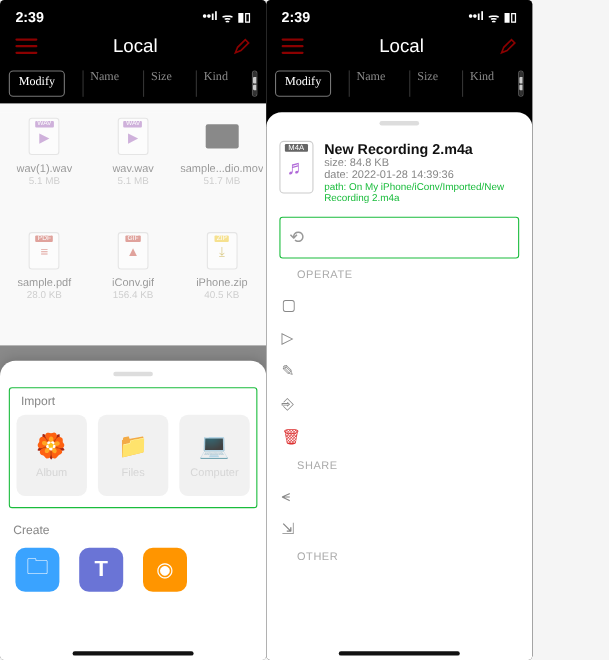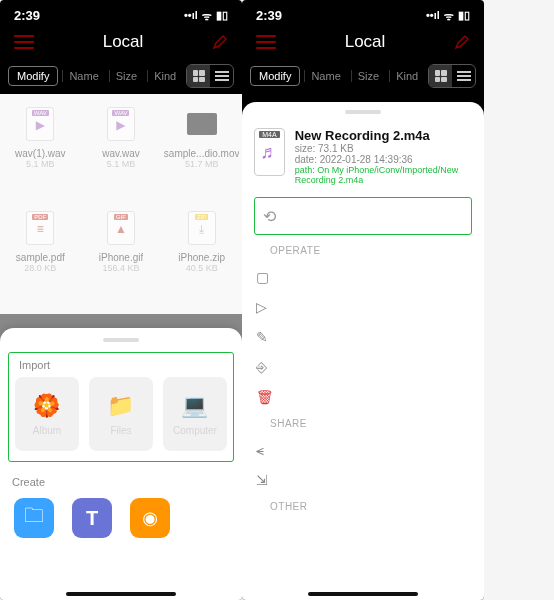--- a/index.html
+++ b/index.html
@@ -7,21 +7,21 @@
   .wrap { display: flex; width: 484px; height: 600px; }
   .screen { width: 277px; height: 600px; background: #000; position: relative; overflow: hidden; border-radius: 4px; }
   .statusbar { display: flex; justify-content: space-between; align-items: center; padding: 4px 14px 0; height: 26px; color: #fff; font-size: 13px; font-weight: 600; }
   .status-right { display: flex; gap: 4px; align-items: center; font-size: 11px; }
   .header { display: flex; align-items: center; justify-content: space-between; padding: 6px 14px; }
   .hamburger { width: 20px; height: 14px; display: flex; flex-direction: column; justify-content: space-between; }
   .hamburger span { height: 2px; background: #8b0000; border-radius: 1px; }
   .title { color: #fff; font-size: 17px; font-weight: 400; }
   .pencil { width: 16px; height: 16px; }
   .pencil svg { stroke: #8b0000; }
-  .filterbar { display: flex; align-items: center; padding: 6px 8px; gap: 4px; }
+  .filterbar { display: flex; padding: 6px 8px; gap: 16px; font-family: Liberation Serif, serif; }
   .pill { border: 1px solid #555; border-radius: 4px; color: #aaa; font-size: 11px; padding: 3px 8px; }
   .pill.active { color: #fff; border-color: #777; }
   .ftext { color: #888; font-size: 11px; padding: 0 6px; border-left: 1px solid #333; }
   .ftext:first-of-type { border-left: none; }
   .view-toggle { margin-left: auto; display: flex; border: 1px solid #555; border-radius: 6px; overflow: hidden; }
   .vbtn { width: 24px; height: 22px; display: flex; align-items: center; justify-content: center; }
   .vbtn.active { background: #333; }
   .grid4 { width: 12px; height: 12px; display: grid; grid-template-columns: 1fr 1fr; gap: 1px; }
   .grid4 span { background: #ccc; border-radius: 1px; }
   .lines3 { width: 14px; display: flex; flex-direction: column; gap: 2px; }
@@ -151,21 +151,21 @@
         <div class="fname">sample.pdf</div>
         <div class="fsize">28.0 KB</div>
       </div>
       <div class="cell">
         <div class="ficon">
             <div class="doc">
               <span class="tag" style="background:#c0392b">GIF</span>
               <span class="glyph" style="color:#c0392b">▲</span>
             </div>
           </div>
-        <div class="fname">iPhone.gif</div>
+        <div class="fname">iConv.gif</div>
         <div class="fsize">156.4 KB</div>
       </div>
       <div class="cell">
         <div class="ficon">
             <div class="doc">
               <span class="tag" style="background:#f1c40f">ZIP</span>
               <span class="glyph" style="color:#b7950b">⤓</span>
             </div>
           </div>
         <div class="fname">iPhone.zip</div>
@@ -258,21 +258,21 @@
 
     <div class="detail">
       <div class="handle"></div>
       <div class="fileinfo">
         <div class="m4a-icon">
           <span class="tag">M4A</span>
           <span class="mus">♬</span>
         </div>
         <div class="info-lines">
           <div class="t1">New Recording 2.m4a</div>
-          <div class="t2">size: 73.1 KB</div>
+          <div class="t2">size: 84.8 KB</div>
           <div class="t2">date: 2022-01-28 14:39:36</div>
           <div class="t3">path: On My iPhone/iConv/Imported/New Recording 2.m4a</div>
         </div>
       </div>
 
       <div class="action-outline">
         <span>⟲</span>
       </div>
 
       <div class="group-lab">OPERATE</div>

